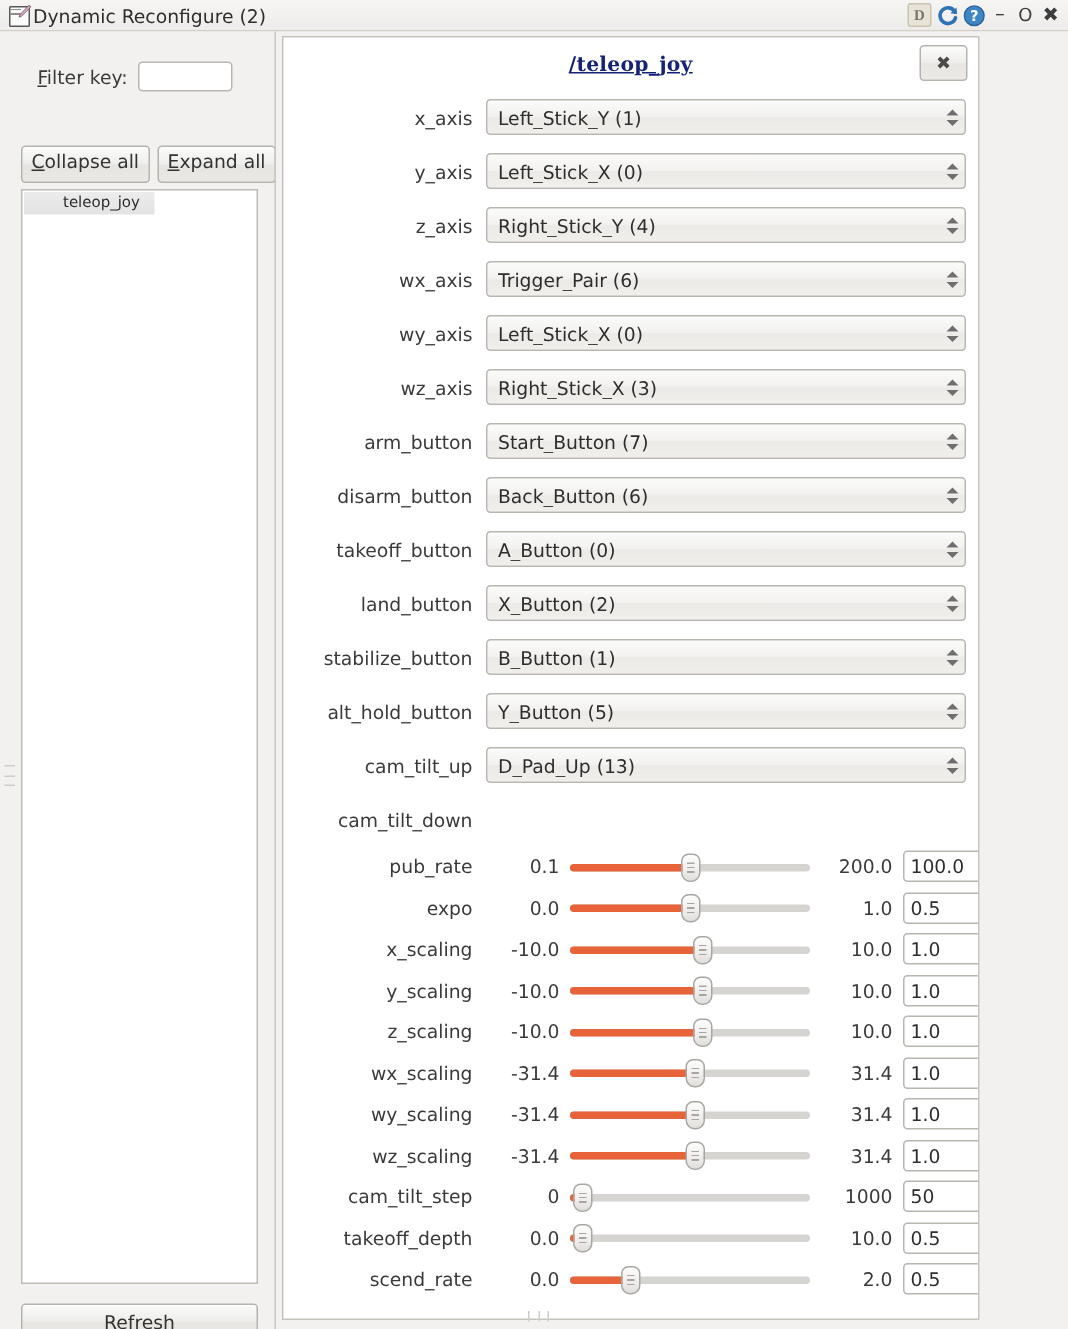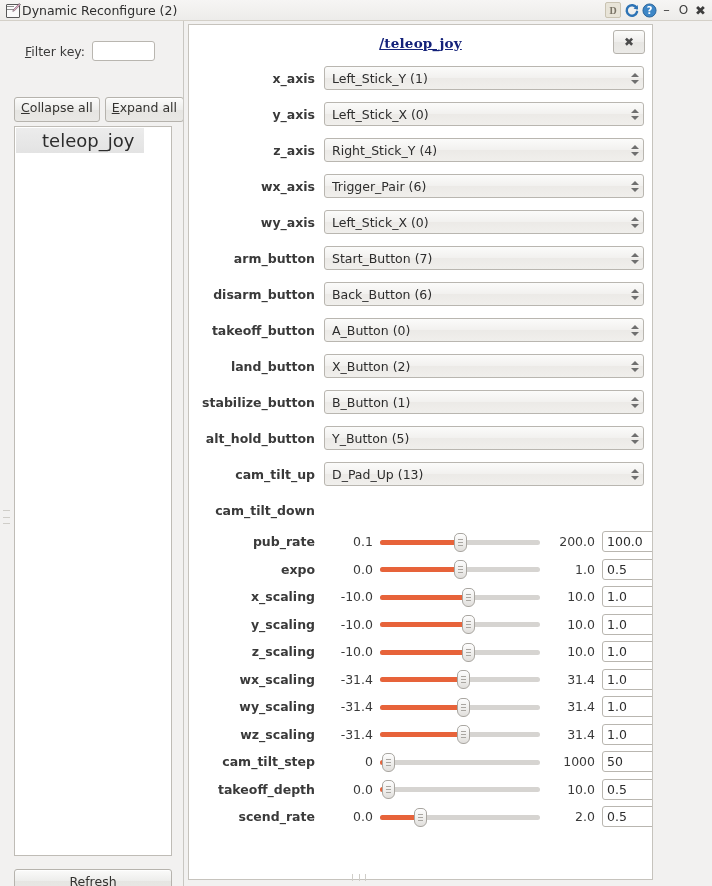--- a/index.html
+++ b/index.html
@@ -150,21 +150,21 @@
     height: 730px;
     background: #ffffff;
     border: 1px solid #bfbcb6;
     box-sizing: border-box;
     overflow: hidden;
   }
   .tree-item {
     margin: 1px 0 0 1px;
     padding: 2px 10px 2px 26px;
     background: linear-gradient(to bottom, #ececec 0%, #e3e3e3 100%);
-    font-size: 18px;
+    font-size: 10px;
     color: #2c2c2c;
     display: inline-block;
     cursor: pointer;
     white-space: nowrap;
   }
   .refresh-btn {
     position: absolute;
     left: 14px; top: 848px;
     width: 158px;
     height: 24px;
@@ -252,21 +252,20 @@
 
   .row-label {
     width: 127px;
     flex: 0 0 127px;
     text-align: right;
     padding-right: 9px;
     box-sizing: border-box;
     font-size: 12.5px;
     color: #3a3a3a;
     white-space: nowrap;
-    font-weight: bold;
   }
 
   
   .combo {
     flex: 1 1 auto;
     height: 24px;
     background: linear-gradient(to bottom, #fbfbfa 0%, #f2f1ef 48%, #eceae7 52%, #f0efec 100%);
     border: 1px solid #b9b6b0;
     border-radius: 3px;
     box-sizing: border-box;
@@ -510,20 +509,30 @@
             <div class="row-label">wy_axis</div>
             <div class="combo">
               <span class="combo-text">Left_Stick_X (0)</span>
               <span class="spin">
                 <i class="ar up"></i>
                 <i class="ar dn"></i>
               </span>
             </div>
           </div>
           <div class="row">
+            <div class="row-label">wz_axis</div>
+            <div class="combo">
+              <span class="combo-text">Right_Stick_X (3)</span>
+              <span class="spin">
+                <i class="ar up"></i>
+                <i class="ar dn"></i>
+              </span>
+            </div>
+          </div>
+          <div class="row">
             <div class="row-label">arm_button</div>
             <div class="combo">
               <span class="combo-text">Start_Button (7)</span>
               <span class="spin">
                 <i class="ar up"></i>
                 <i class="ar dn"></i>
               </span>
             </div>
           </div>
           <div class="row">

